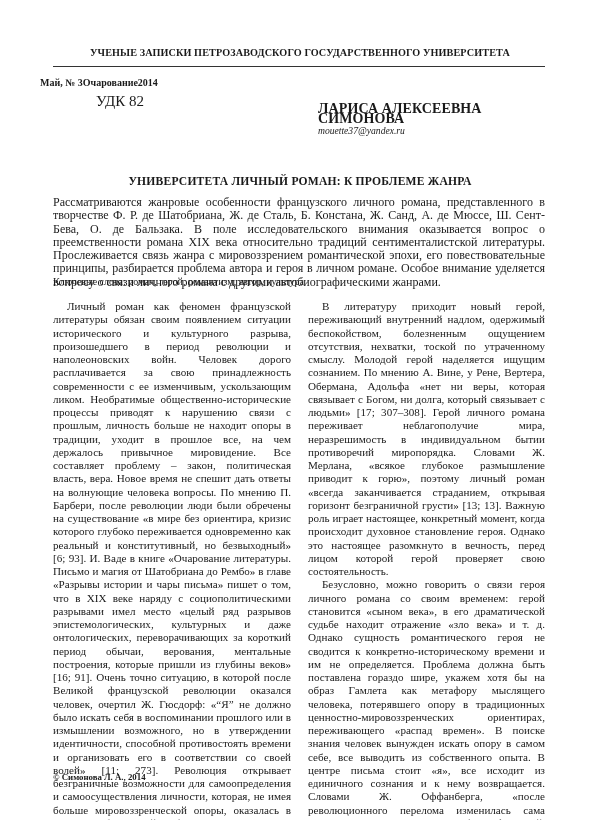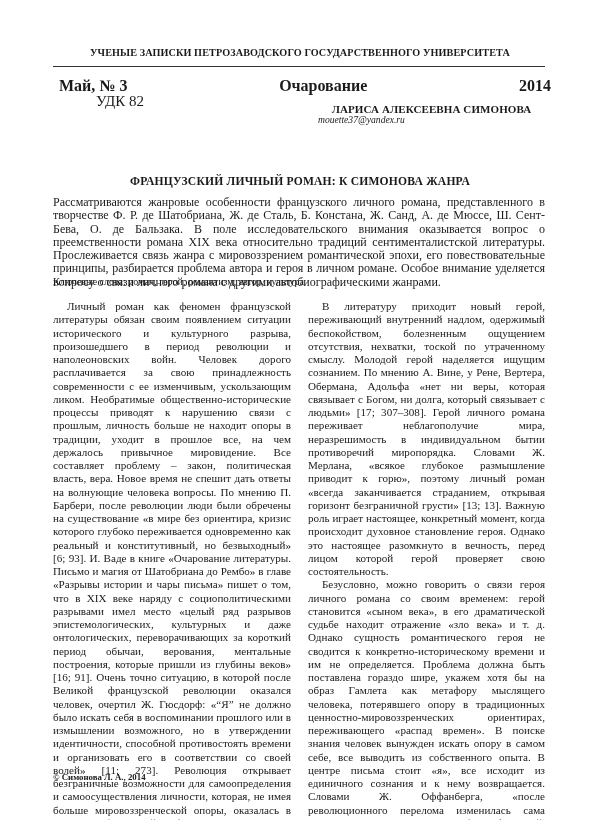--- a/index.html
+++ b/index.html
@@ -2,26 +2,26 @@
 <html><head>
   <meta charset="utf-8">
   <style>
     html, body { margin: 0; padding: 0; background: #ffffff; }
     body { width: 600px; height: 820px; position: relative; overflow: hidden;
            font-family: "Liberation Serif", "DejaVu Serif", serif; color: #1a1a1a; }
     .abs { position: absolute; }
     .journal { left: 0; width: 600px; top: 47px; text-align: center; font-weight: bold;
                font-size: 10.2px; letter-spacing: 0.1px; font-family: Liberation Serif, serif; }
     .rule { left: 53px; width: 492px; top: 66px; height: 0; border-top: 1px solid #333; }
-    .issue-row { left: 59px; width: 492px; top: 77px; font-size: 16px; font-weight: bold;
-                 display: flex; justify-content: space-between; }
+    .issue-row { left: 40px; width: 492px; top: 77px; font-size: 10px; font-weight: bold;
+                 display: flex; }
     .issue-row span { flex: 0 0 auto; }
     .udk { left: 53px; top: 93px; font-size: 15px; margin-left: 43px; }
     .author { left: 318px; width: 227px; top: 104px; font-size: 9.6px; line-height: 10.4px; }
-    .author-name { text-align: center; font-weight: bold; font-size: 11px; margin-bottom: 1px; letter-spacing: 0.1px; }
+    .author-name { text-align: left; font-weight: bold; font-size: 14px; margin-bottom: 1px; letter-spacing: 0.1px; }
     .author-aff { text-align: justify; }
     .author-email { font-style: italic; }
     .title { left: 0; width: 600px; top: 175px; text-align: center; font-weight: bold; font-size: 11.6px; letter-spacing: 0.2px; }
     .abstract { left: 53px; width: 492px; top: 196px; font-size: 12px; line-height: 13.3px; text-align: justify; }
     .keywords { left: 53px; width: 492px; top: 276px; font-size: 10px; }
     .col { top: 300px; font-size: 11.1px; line-height: 13.25px; text-align: justify; hyphens: manual; }
     .col-left { left: 53px; width: 238px; }
     .col-right { left: 308px; width: 237px; }
     .col p { margin: 0; text-indent: 14px; }
     .copyright { left: 53px; top: 772px; font-size: 8.8px; font-weight: bold; }
@@ -38,21 +38,21 @@
   <span>2014</span>
 </div>
 
 <div class="abs udk">УДК 82</div>
 
 <div class="abs author">
   <div class="author-name">ЛАРИСА АЛЕКСЕЕВНА СИМОНОВА</div>
   <div class="author-email">mouette37@yandex.ru</div>
 </div>
 
-<div class="abs title">ФРАНЦУЗСКИЙ ЛИЧНЫЙ РОМАН: К СИМОНОВА ЖАНРА</div>
+<div class="abs title">УНИВЕРСИТЕТА ЛИЧНЫЙ РОМАН: К ПРОБЛЕМЕ ЖАНРА</div>
 
 <div class="abs abstract">Рассматриваются жанровые особенности французского личного романа, представленного в творчестве Ф. Р. де Шатобриана, Ж. де Сталь, Б. Констана, Ж. Санд, А. де Мюссе, Ш. Сент-Бева, О. де Бальзака. В поле исследовательского внимания оказывается вопрос о преемственности романа XIX века относительно традиций сентименталистской литературы. Прослеживается связь жанра с мировоззрением романтической эпохи, его повествовательные принципы, разбирается проблема автора и героя в личном романе. Особое внимание уделяется вопросу о связи личного романа с другими автобиографическими жанрами.</div>
 
 <div class="abs keywords">Ключевые слова: роман, герой, романтизм, автор, культура</div>
 
 <div class="abs col col-left">
   <p>Личный роман как феномен французской литературы обязан своим появлением ситуации исторического и культурного разрыва, произошедшего в период революции и наполеоновских войн. Человек дорого расплачивается за свою принадлежность современности с ее изменчивым, ускользающим ликом. Необратимые общественно-исторические процессы приводят к нарушению связи с прошлым, личность больше не находит опоры в традиции, уходит в прошлое все, на чем держалось привычное мировидение. Все составляет проблему – закон, политическая власть, вера. Новое время не спешит дать ответы на волнующие человека вопросы. По мнению П. Барбери, после революции люди были обречены на существование «в мире без ориентира, кризис которого глубоко переживается одновременно как реальный и конститутивный, но безвыходный» [6; 93]. И. Ваде в книге «Очарование литературы. Письмо и магия от Шатобриана до Рембо» в главе «Разрывы истории и чары письма» пишет о том, что в XIX веке наряду с социополитическими разрывами имел место «целый ряд разрывов эпистемологических, культурных и даже онтологических, переворачивающих за короткий период обычаи, верования, ментальные построения, которые пришли из глубины веков» [16; 91]. Очень точно ситуацию, в которой после Великой французской революции оказался человек, очертил Ж. Гюсдорф: «“Я” не должно было искать себя в воспоминании прошлого или в измышлении возможного, но в утверждении идентичности, способной противостоять времени и организовать его в соответствии со своей волей» [11; 273]. Революция открывает безграничные возможности для самоопределения и самоосуществления личности, которая, не имея больше мировоззренческой опоры, оказалась в ситуации абсолютной свободы.</p>
 </div>
 
 <div class="abs col col-right">

